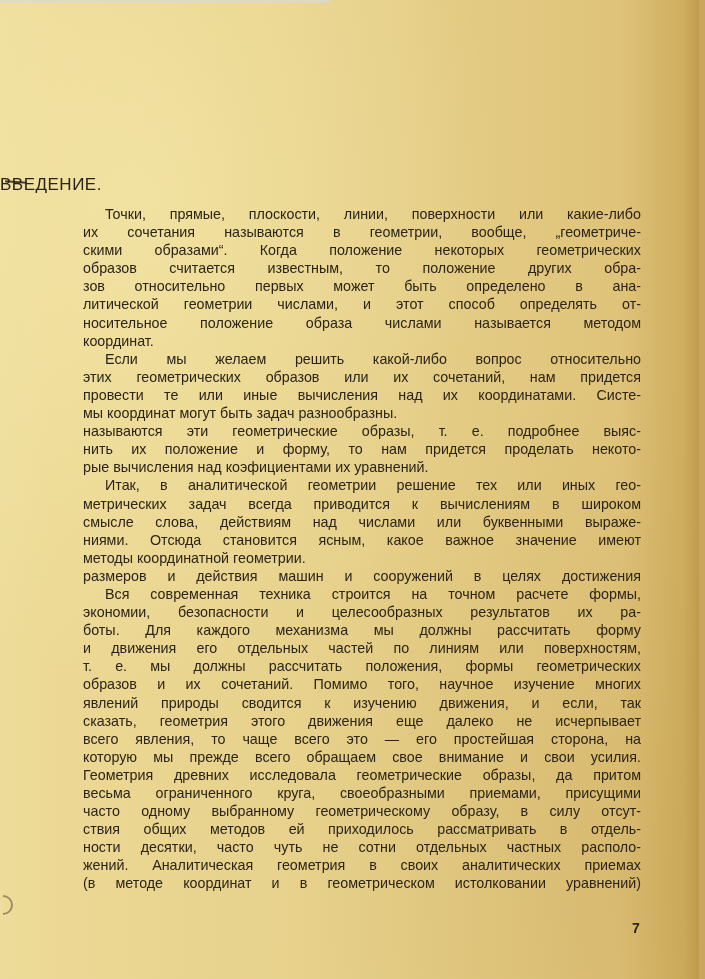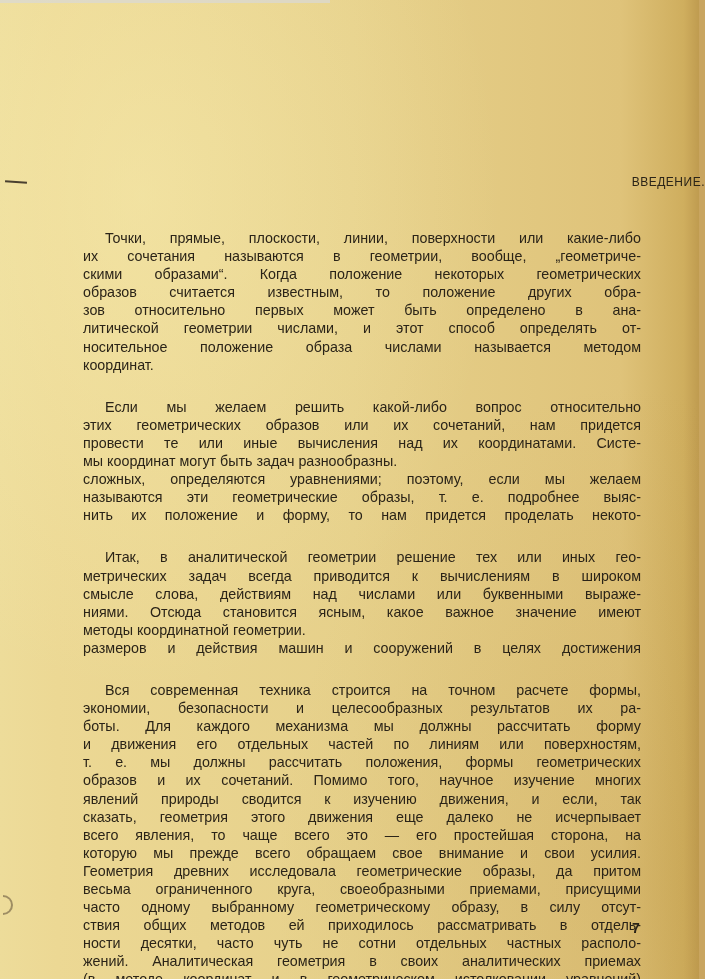--- a/index.html
+++ b/index.html
@@ -11,30 +11,30 @@
   }
   .stain1 { position:absolute; left:0; top:0; width:705px; height:979px;
     background: radial-gradient(ellipse at 20% 20%, rgba(250,240,180,0.45), rgba(0,0,0,0) 45%),
                 radial-gradient(ellipse at 90% 90%, rgba(180,140,60,0.18), rgba(0,0,0,0) 40%);
   }
   .edge-right { position:absolute; right:0; top:0; width:6px; height:979px; background:#c9a560; }
   .edge-top { position:absolute; left:0; top:0; width:330px; height:3px; background:#d8d8d8; opacity:0.7; }
   .mark-left { position:absolute; left:5px; top:181px; width:22px; height:2px; background:#4a4030; transform:rotate(4deg); }
   .curl-left { position:absolute; left:3px; top:895px; width:8px; height:16px; border:2px solid #6a5a40; border-left:none; border-radius:0 10px 10px 0; opacity:0.6; }
   .title {
-    position:absolute; left:0; width:705px; top:175px; text-align:right;
-    font-size:12px; letter-spacing:0.5px; color:#2b2418;
+    position:absolute; left:0; width:705px; top:175px; text-align:left;
+    font-size:17px; letter-spacing:0.5px; color:#2b2418;
   }
   .text {
     position:absolute; left:83px; top:205px; width:558px;
     font-size:14.3px; line-height:18.1px; color:#2b2418;
   }
   .line { display:block; white-space:nowrap; text-align:justify; text-align-last:justify; height:18.1px; }
   .line.last { text-align-last:left; }
-  .line.indent { padding-left:22px;margin-top:24px; }
+  .line.indent { padding-left:22px; }
   .page-num { position:absolute; left:632px; top:920px; font-size:14px; font-weight:bold; }
 </style>
 </head>
 <body>
 
 <div class="stain1"></div>
 <div class="edge-top"></div>
 <div class="edge-right"></div>
 <div class="mark-left"></div>
 <div class="curl-left"></div>
@@ -47,23 +47,23 @@
     <span class="line">скими образами“. Когда положение некоторых геометрических</span>
     <span class="line">образов считается известным, то положение других обра-</span>
     <span class="line">зов относительно первых может быть определено в ана-</span>
     <span class="line">литической геометрии числами, и этот способ определять от-</span>
     <span class="line">носительное положение образа числами называется методом</span>
     <span class="line last">координат.</span>
     <span class="line indent">Если мы желаем решить какой-либо вопрос относительно</span>
     <span class="line">этих геометрических образов или их сочетаний, нам придется</span>
     <span class="line">провести те или иные вычисления над их координатами. Систе-</span>
     <span class="line last">мы координат могут быть задач разнообразны.</span>
-    <span class="line">сложных, определяются уравнениями; поэтому, если мы желаем</span>
     <span class="line">называются эти геометрические образы, т. е. подробнее выяс-</span>
     <span class="line">нить их положение и форму, то нам придется проделать некото-</span>
+    <span class="line last">рые вычисления над коэфициентами их уравнений.</span>
     <span class="line indent">Итак, в аналитической геометрии решение тех или иных гео-</span>
     <span class="line">метрических задач всегда приводится к вычислениям в широком</span>
     <span class="line">смысле слова, действиям над числами или буквенными выраже-</span>
     <span class="line">ниями. Отсюда становится ясным, какое важное значение имеют</span>
     <span class="line last">методы координатной геометрии.</span>
     <span class="line">размеров и действия машин и сооружений в целях достижения</span>
     <span class="line indent">Вся современная техника строится на точном расчете формы,</span>
     <span class="line">экономии, безопасности и целесообразных результатов их ра-</span>
     <span class="line">боты. Для каждого механизма мы должны рассчитать форму</span>
     <span class="line">и движения его отдельных частей по линиям или поверхностям,</span>

